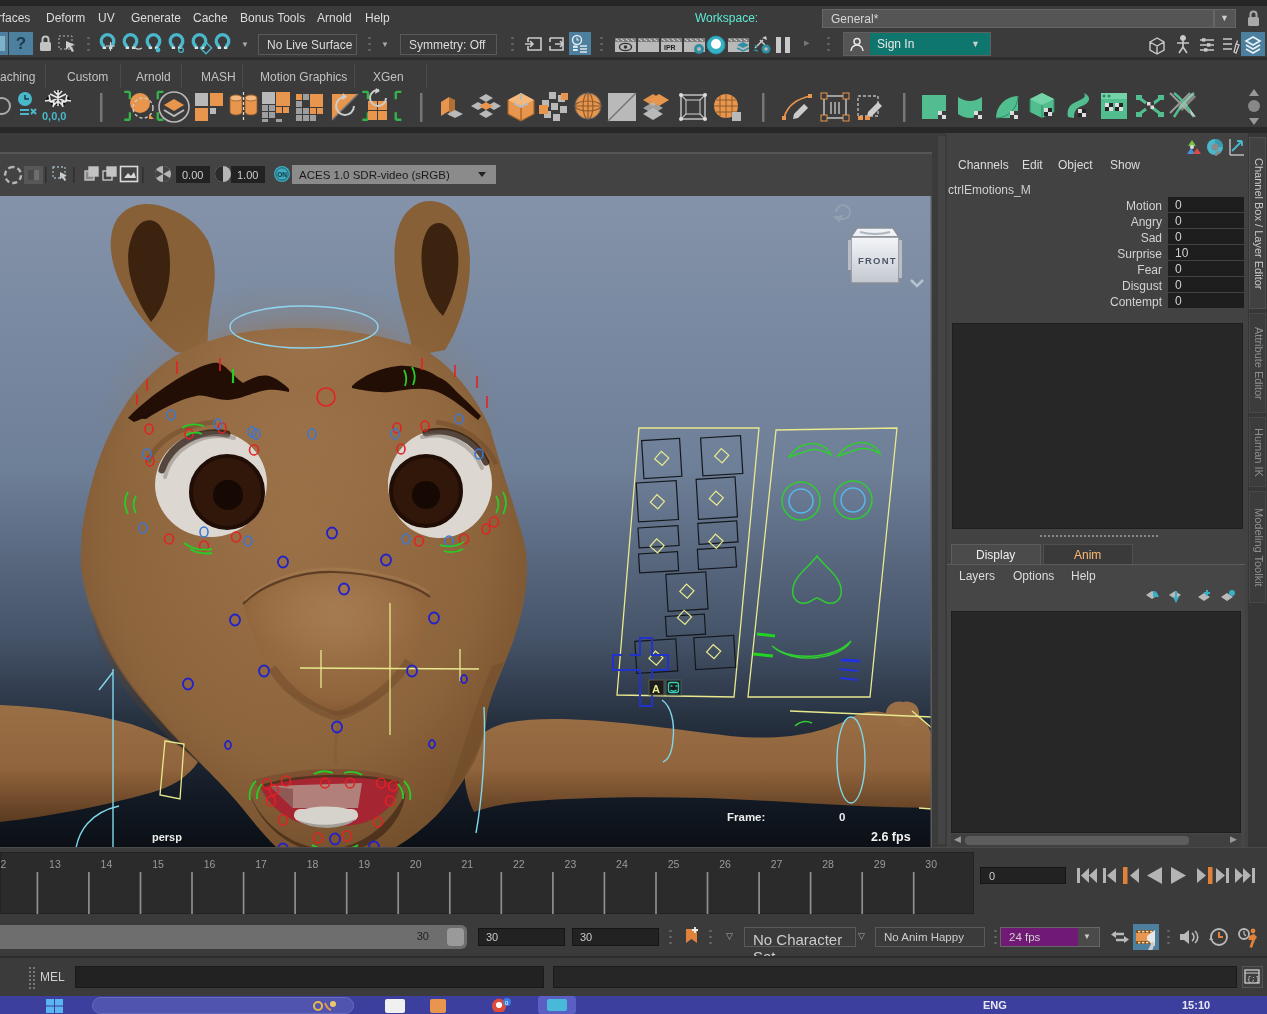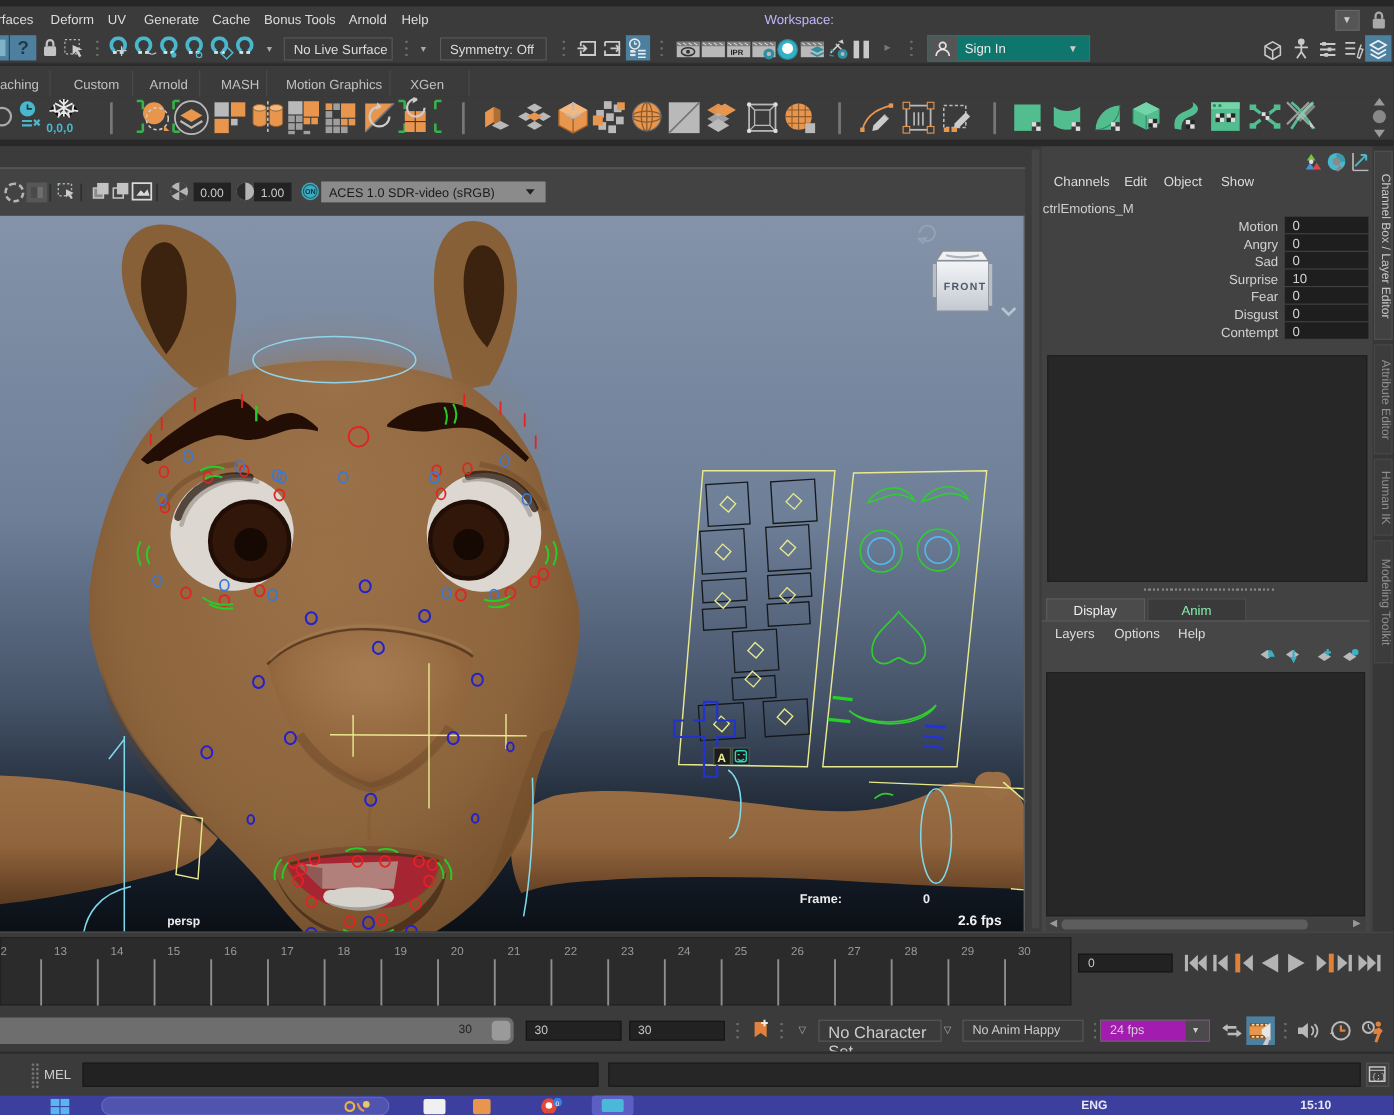--- a/index.html
+++ b/index.html
@@ -16,21 +16,24 @@
 
   <div class="abs" id="menubar" style="left:0;top:6px;width:1267px;height:24px;background:#3b3b3b">
     <span class="abs txt" style="left:-17px;top:5px">Surfaces</span>
     <span class="abs txt" style="left:46px;top:5px">Deform</span>
     <span class="abs txt" style="left:98px;top:5px">UV</span>
     <span class="abs txt" style="left:131px;top:5px">Generate</span>
     <span class="abs txt" style="left:193px;top:5px">Cache</span>
     <span class="abs txt" style="left:240px;top:5px">Bonus Tools</span>
     <span class="abs txt" style="left:317px;top:5px">Arnold</span>
     <span class="abs txt" style="left:365px;top:5px">Help</span>
-    <span class="abs txt" style="left:695px;top:5px;color:#c4b5fd">Workspace:</span>
+    <span class="abs txt" style="left:695px;top:5px;color:#5eead4">Workspace:</span>
+    <div class="abs" style="left:822px;top:3px;width:392px;height:19px;background:#555;border:1px solid #666">
+        <span class="txt" style="position:absolute;left:8px;top:2px;color:#d6d6d6">General*</span>
+      </div>
     <div class="abs" style="left:1214px;top:3px;width:22px;height:19px;background:#555;border:1px solid #666">
         <span style="position:absolute;left:5px;top:3px;color:#ccc;font-size:9px">▼</span>
       </div>
     <svg class="abs" style="left:1246px;top:3px" width="15" height="19" viewBox="0 0 15 19">
         <rect x="2" y="8" width="11" height="9" rx="1.5" fill="#a9a9a9"></rect>
         <path d="M4.5 8 v-2.5 a3 3 0 0 1 6 0 V8" fill="none" stroke="#a9a9a9" stroke-width="2"></path>
       </svg>
   </div>
 
   <div class="abs" id="toolbar" style="left:0;top:30px;width:1267px;height:28px;background:#3b3b3b;border-bottom:1px solid #2e2e2e">
@@ -867,21 +870,21 @@
     </div>
 
     <div class="abs" style="left:5px;top:190px;width:291px;height:206px;background:#272727;border:1px solid #1f1f1f"></div>
 
     <div class="abs" style="left:93px;top:402px;width:120px;height:2px;background-image:repeating-linear-gradient(90deg,#888 0 2px,transparent 2px 4px)"></div>
 
     <div class="abs" style="left:4px;top:411px;width:90px;height:20px;background:#4b4b4b;border:1px solid #5c5c5c;border-bottom:none">
         <span class="txt" style="position:absolute;left:24px;top:3px;color:#eee">Display</span>
       </div>
     <div class="abs" style="left:96px;top:411px;width:90px;height:20px;background:#3a3a3a;border:1px solid #505050;border-bottom:none">
-        <span class="txt" style="position:absolute;left:30px;top:3px;color:#86efac">Anim</span>
+        <span class="txt" style="position:absolute;left:30px;top:3px;color:#fdba74">Anim</span>
       </div>
     <div class="abs" style="left:0px;top:431px;width:298px;height:283px;background:#464646;border-top:1px solid #5c5c5c">
       <span class="abs txt" style="left:12px;top:4px">Layers</span>
       <span class="abs txt" style="left:66px;top:4px">Options</span>
       <span class="abs txt" style="left:124px;top:4px">Help</span>
       <svg class="abs" style="left:198px;top:24px" width="92" height="16" viewBox="0 0 92 16">
         <g>
             <path d="M1 6 l6 -4 6 4 -6 4 z" fill="#b9b9b9"></path>
             <path d="M8 10 l3 -6 3 6 z" fill="#3ab0c4" transform="translate(0,-2)"></path>
             <path d="M9 2 v6" stroke="#3ab0c4" stroke-width="2"></path>
@@ -1005,21 +1008,21 @@
     <div class="abs vsep" style="left:708px;top:7px"></div>
     <span class="abs" style="left:726px;top:11px;color:#aaa;font-size:9px">▽</span>
     <div class="abs field" style="left:744px;top:7px;width:112px;height:20px;background:#3b3b3b;border:1px solid #5a5a5a">
         <span style="position:absolute;left:8px;top:3px;font-size:15px;color:#ccc">No Character Set</span>
       </div>
     <span class="abs" style="left:858px;top:11px;color:#aaa;font-size:9px">▽</span>
     <div class="abs field" style="left:875px;top:7px;width:110px;height:20px;background:#3b3b3b;border:1px solid #5a5a5a">
         <span style="position:absolute;left:8px;top:3px;font-size:11.5px;color:#ccc">No Anim Happy</span>
       </div>
     <div class="abs vsep" style="left:993px;top:7px"></div>
-    <div class="abs" style="left:1000px;top:7px;width:100px;height:20px;background:#a21caf;border:1px solid #666">
+    <div class="abs" style="left:1000px;top:7px;width:100px;height:20px;background:#701a75;border:1px solid #666">
         <span style="position:absolute;left:8px;top:3px;font-size:11.5px;color:#d0d0d0">24 fps</span>
       <div class="abs" style="right:0;top:0;width:21px;height:18px;background:#4a4a4a">
           <span style="position:absolute;left:5px;top:4px;color:#ccc;font-size:8px">▼</span>
         </div>
     </div>
     <svg class="abs" style="left:1108px;top:8px" width="24" height="18" viewBox="0 0 24 18">
         <path d="M5 6 h11 M8 12 h11" stroke="#b9b9b9" stroke-width="2.4" fill="none"></path>
         <path d="M8 3 L3 6.5 8 10 z M16 8 L21 11.5 16 15 z" fill="#b9b9b9"></path>
       </svg>
     <div class="abs" style="left:1133px;top:4px;width:26px;height:26px;background:#4d7f9e"><svg width="26" height="26" viewBox="0 0 26 26">

